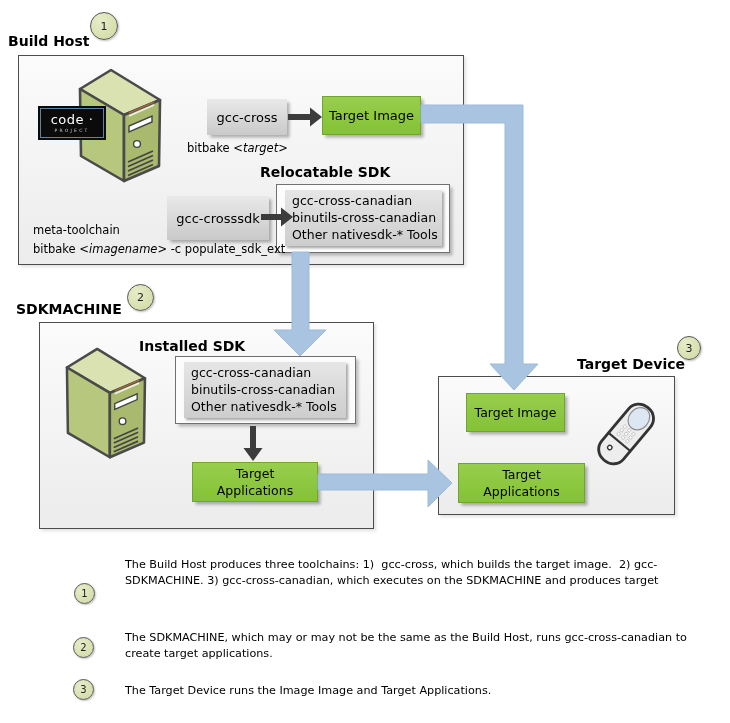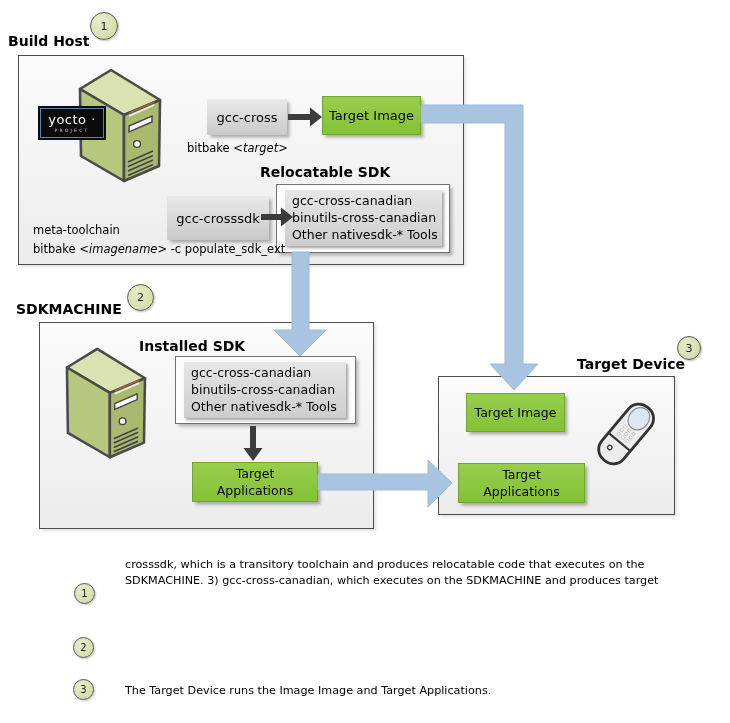--- a/index.html
+++ b/index.html
@@ -73,21 +73,21 @@
     <circle cx="64" cy="76" r="3.4" fill="#fff" stroke="#444" stroke-width="1.4"></circle>
     <g stroke="#444" stroke-width="1.7">
       <line x1="55" y1="94" x2="80" y2="83"></line>
       <line x1="55" y1="98.5" x2="80" y2="87.5"></line>
       <line x1="55" y1="103" x2="80" y2="92"></line>
       <line x1="55" y1="107.5" x2="80" y2="96.5"></line>
     </g>
   </svg>
 
   <div class="yocto">
-    <div class="t">yocto ·</div>
+    <div class="t">code ·</div>
     <div class="s">PROJECT</div>
   </div>
 
   <div class="graybox" style="left:207px;top:99px;width:80px;height:36px;">gcc-cross</div>
   <div class="greenbox" style="left:322px;top:96px;width:99px;height:39px;">Target Image</div>
 
   <div class="small-label" style="left:187px;top:141px;"><span>bitbake </span><span class="it">&lt;target&gt;</span></div>
 
   <div class="heading" style="left:260px;top:164px;">Relocatable SDK</div>
 
@@ -166,26 +166,28 @@
           <circle cx="0" cy="5" r="1.7"></circle>
           <circle cx="6" cy="5" r="1.7"></circle>
       </g>
       <line x1="-14.5" y1="11" x2="14.5" y2="11" stroke="#333" stroke-width="2.2"></line>
       <circle cx="-4" cy="22" r="2.3" fill="#fff" stroke="#333" stroke-width="1.4"></circle>
     </g>
   </svg>
 
   <div class="badge small" style="left:74px;top:583px;">1</div>
   <div class="note-block" style="top:557px;">
-    <div>crosssdk, which is a transitory toolchain and produces relocatable code that executes on the</div>
+    <div>The Build Host produces three toolchains: 1)  gcc-cross, which builds the target image.  2) gcc-</div>
     <div>SDKMACHINE. 3) gcc-cross-canadian, which executes on the SDKMACHINE and produces target</div>
   </div>
 
   <div class="badge small" style="left:73px;top:637px;">2</div>
   <div class="note-block" style="top:630px;">
+    <div>The SDKMACHINE, which may or may not be the same as the Build Host, runs gcc-cross-canadian to</div>
+    <div>create target applications.</div>
   </div>
 
   <div class="badge small" style="left:73px;top:679px;">3</div>
   <div class="note-block" style="top:683px;">
     <div>The Target Device runs the Image Image and Target Applications.</div>
   </div>
 
   <svg id="arrow-overlay" width="730" height="723" viewBox="0 0 730 723">
 
     <polygon fill="#3c3c3c" points="288,114 310,114 310,107.5 322,117 310,126.5 310,120 288,120"></polygon>

